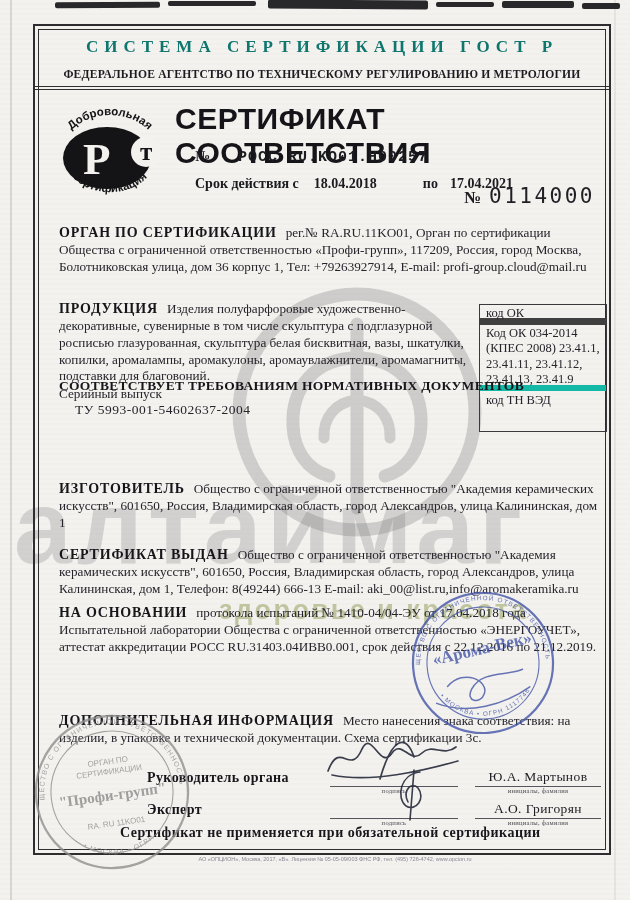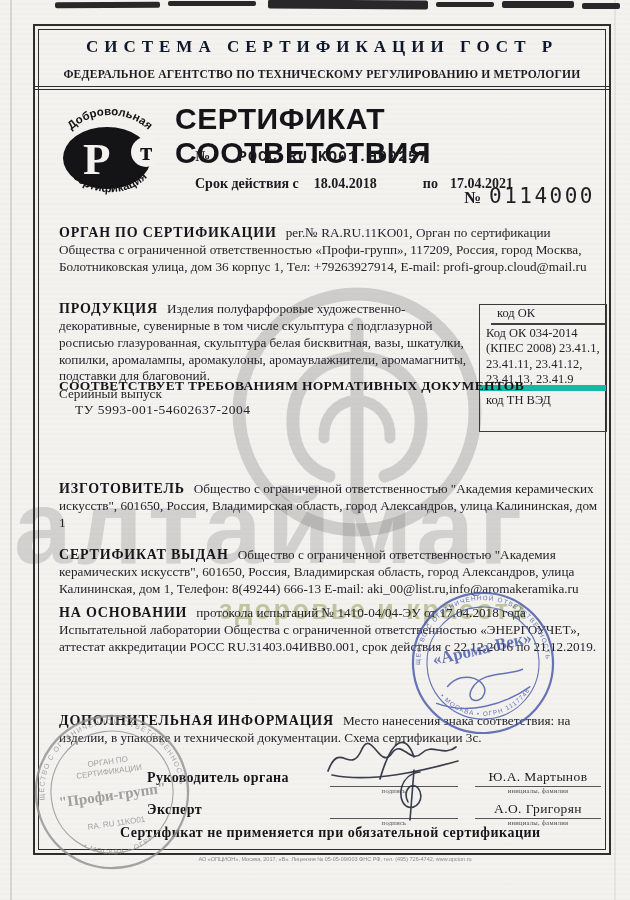--- a/index.html
+++ b/index.html
@@ -7,21 +7,21 @@
         font-family:"Liberation Serif",serif;color:#24242a;}
   .page::after{content:"";position:absolute;inset:0;pointer-events:none;
         background:repeating-linear-gradient(0deg,rgba(0,0,0,.012) 0 2px,transparent 2px 5px);}
   .edge-line{position:absolute;top:0;bottom:0;width:2px;background:#d8d6d1;}
   .smudge{position:absolute;background:#17171a;border-radius:2px;opacity:.92;z-index:9;}
 
   .cert{position:absolute;left:33px;top:24px;width:574px;height:827px;border:2px solid #2e2e30;z-index:2;}
   .inner-border{position:absolute;inset:3px;border:1px solid #2e2e30;pointer-events:none;}
 
   .hband{position:absolute;left:0;right:0;top:0;height:64px;border-bottom:4px double #2e2e30;text-align:center;padding-top:11px;box-sizing:border-box;}
-  .h1{font-size:17px;font-weight:bold;letter-spacing:6px;color:#0f172a;}
+  .h1{font-size:17px;font-weight:bold;letter-spacing:6px;color:#0f766e;}
   .h2{font-size:11.6px;font-weight:bold;letter-spacing:.2px;margin-top:11px;color:#1c1c20;}
 
   .rst{position:absolute;left:8px;top:70px;}
   .title{position:absolute;left:140px;top:76px;font-family:"Liberation Sans",sans-serif;
          font-size:30px;font-weight:bold;letter-spacing:.5px;color:#151519;}
 
   .row-no{position:absolute;left:160px;top:122px;font-size:15px;font-weight:bold;color:#1b1b20;}
   .row-no .num{margin-left:28px;letter-spacing:1px;font-family:Liberation Mono, monospace;}
   .row-validity{position:absolute;left:160px;top:150px;font-size:14px;font-weight:bold;color:#1b1b20;}
   .row-validity .d1{margin-left:15px;}
@@ -40,21 +40,21 @@
   .conforms{left:24px;top:352px;font-weight:bold;font-size:13.5px;letter-spacing:.3px;color:#16161a;}
   .tu{left:40px;top:376px;font-size:13.5px;letter-spacing:.5px;}
   .sec-man{left:24px;top:442px;}
   .sec-issued{left:24px;top:508px;}
   .sec-basis{left:24px;top:566px;}
   .sec-add{left:24px;top:674px;}
 
   .codes-box{position:absolute;left:444px;top:278px;width:128px;height:128px;border:1px solid #3a3a3c;
              font-size:12.5px;box-sizing:border-box;background:transparent;}
   .codes-cell{padding:1px 6px 2px;box-sizing:border-box;}
-  .codes-ok-label{height:20px;border-bottom:2px solid #404040;margin-left:11px;}
+  .codes-ok-label{height:20px;border-bottom:7px solid #404040;}
   .codes-value{height:66px;border-bottom:6px solid #14b8a6;line-height:15.4px;overflow:visible;}
   .codes-tnved{padding-top:2px;}
 
   .sigrow{position:absolute;left:0;right:0;height:30px;}
   .r1{top:736px;} .r2{top:768px;}
   .sig-label{position:absolute;left:112px;top:8px;font-weight:bold;font-size:14px;letter-spacing:.4px;color:#16161a;}
   .sig-line{position:absolute;left:295px;top:0;width:128px;height:24px;border-bottom:1px solid #55555c;}
   .name-line{position:absolute;left:440px;top:0;width:126px;height:24px;border-bottom:1px solid #55555c;
              text-align:center;font-size:13.5px;letter-spacing:.4px;color:#1d1d22;line-height:30px;}
   .cap{position:absolute;top:25px;width:100%;text-align:center;font-size:6.5px;color:#4c4c52;letter-spacing:.3px;}

